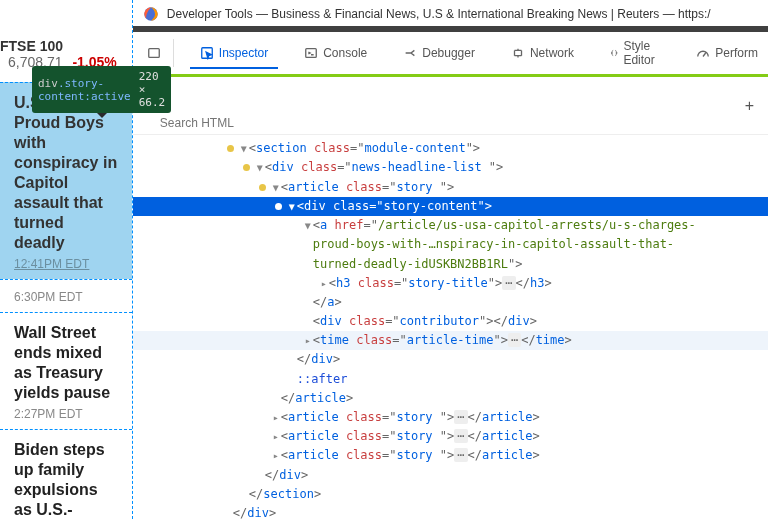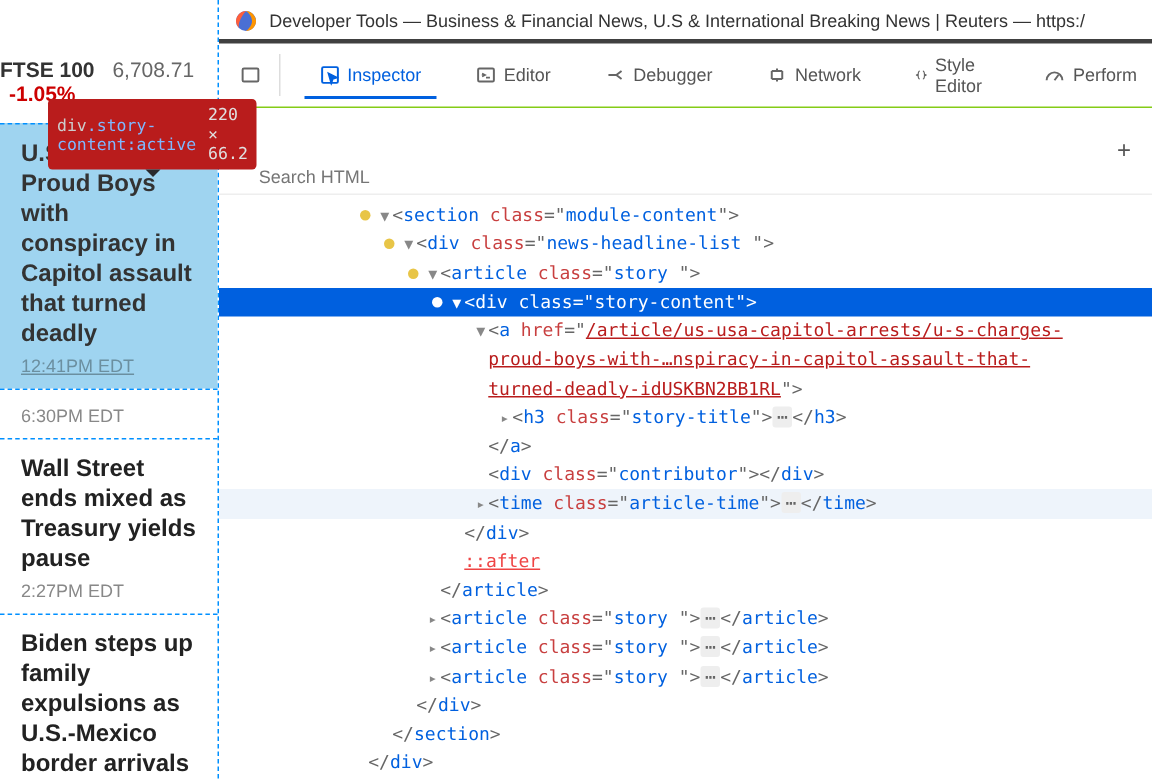--- a/index.html
+++ b/index.html
@@ -9,30 +9,30 @@
 .ticker-name { font-weight: 700; color: #333; }
 .ticker-val { color: #666; margin-left: 8px; }
 .ticker-chg { color: #c00; font-weight: 600; margin-left: 6px; }
 .stories { margin-top: 50px; }
 .story { padding: 10px 14px 8px 14px; border-top: 1px dashed #0090ff; }
 .story.hl { background: #9fd4f0; }
 .story-title { font-size: 16px; font-weight: 700; color: #222; line-height: 1.25; margin-bottom: 4px; }
 .story.hl .story-title { color: #333; }
 .story-time { font-size: 12px; color: #888; }
 .story.hl .story-time { color: #6b8fa0; text-decoration: underline; }
-.tooltip { position: absolute; top: 66px; left: 32px; background: #b91c1c; color: #ddd; border-radius: 3px; padding: 4px 6px; font-size: 11px; font-family: monospace; display: flex; align-items: center; gap: 8px; z-index: 10; }
+.tooltip { position: absolute; top: 66px; left: 32px; background: #14532d; color: #ddd; border-radius: 3px; padding: 4px 6px; font-size: 11px; font-family: monospace; display: flex; align-items: center; gap: 8px; z-index: 10; }
 .tooltip::after { content: ""; position: absolute; bottom: -5px; left: 50%; margin-left: -5px; border: 5px solid transparent; border-top-color: #2a2a2d; border-bottom: none; }
 .tt-pre { color: #ccc; }
 .tt-sel { color: #7fb8ff; }
 .tt-dim { color: #e0e0e0; }
 
 .right-panel { flex: 1; background: #fff; display: flex; flex-direction: column; }
-.titlebar { display: flex; align-items: center; padding: 6px 10px 4px 10px; font-size: 12px; color: #333; border-bottom: 3px solid #404040; }
+.titlebar { display: flex; align-items: center; padding: 6px 10px 4px 10px; font-size: 12px; color: #333; border-bottom: 6px solid #404040; }
 .ff-icon { width: 16px; height: 16px; margin-right: 8px; }
-.tabs { display: flex; align-items: center; border-bottom: 1px solid #84cc16; padding-left: 8px; gap: 16px; font-size: 12px; color: #555; }
+.tabs { display: flex; align-items: center; border-bottom: 3px solid #84cc16; padding-left: 8px; gap: 16px; font-size: 12px; color: #555; }
 .tab { display: flex; align-items: center; gap: 5px; padding: 7px 10px; cursor: pointer; }
 .tab.first { border-right: 1px solid #ddd; padding: 7px 12px 7px 6px; }
 .tab.active { color: #0060df; border-bottom: 2px solid #0060df; margin-bottom: -1px; }
 .tab svg { width: 14px; height: 14px; }
 .tab.active svg { stroke: #0060df; fill: none; }
 .searchbar { display: flex; align-items: center; padding: 4px 8px; border-bottom: 1px solid #eee; font-size: 12px; color: #888; }
 .searchbar svg { width: 13px; height: 13px; margin-right: 6px; }
 .search-input { flex: 1; border: none; outline: none; font-size: 12px; color: #333; background: transparent; margin-top: 35px; }
 .plus-btn { font-size: 16px; color: #555; padding: 0 6px; cursor: pointer; }
 
@@ -41,22 +41,22 @@
 .gutter { display: inline-block; width: 16px; text-align: center; vertical-align: middle; }
 .dot { width: 7px; height: 7px; border-radius: 50%; display: inline-block; }
 .dot.y { background: #e8c547; }
 .dot.b { background: #5aa7e8; }
 .arrow { display: inline-block; width: 10px; font-size: 10px; color: #888; text-align: center; cursor: pointer; }
 .tag { color: #0060df; }
 .attr-n { color: #c83f3f; }
 .attr-v { color: #0060df; }
 .punct { color: #666; }
 .ellips { background: #eee; border-radius: 2px; padding: 0 3px; color: #666; }
-.url { color: #b91c1c; text-decoration: underline; }
-.pseudo { color: #ef4444; text-decoration: underline; }
+.url { color: #4d7c0f; }
+.pseudo { color: #1d4ed8; }
 .sel-row { background: #0060df; }
 .sel-row .tag, .sel-row .attr-n, .sel-row .attr-v, .sel-row .punct, .sel-row .arrow, .sel-row .gutter { color: #fff; }
 .sel-row .dot.b { background: #fff; }
 .hov-row { background: #eef4fb; }
 .i1 { padding-left: 90px; }
 .i2 { padding-left: 106px; }
 .i3 { padding-left: 122px; }
 .i4 { padding-left: 138px; }
 .i5 { padding-left: 154px; }
 .i6 { padding-left: 170px; }
@@ -113,21 +113,21 @@
           <rect x="2" y="2" width="12" height="12" rx="1"></rect>
           <path d="M7 7 L13 10 L10 11 L9 14 Z" fill="#0060df"></path>
         </svg>
       <span>Inspector</span>
     </div>
     <div class="tab">
       <svg viewBox="0 0 16 16" stroke="#666" fill="none" stroke-width="1.5">
           <rect x="2" y="3" width="12" height="10" rx="1"></rect>
           <path d="M5 7 L7 8 L5 9 M8 10 L11 10"></path>
         </svg>
-      <span>Editor</span>
+      <span>Console</span>
     </div>
     <div class="tab">
       <svg viewBox="0 0 16 16" stroke="#666" fill="none" stroke-width="1.5">
           <path d="M3 8 L9 8 L13 5 M13 11 L9 8"></path>
         </svg>
       <span>Debugger</span>
     </div>
     <div class="tab">
       <svg viewBox="0 0 16 16" stroke="#666" fill="none" stroke-width="1.5">
           <path d="M4 5 L12 5 M4 5 L4 11 M12 5 L12 11 M4 11 L12 11 M8 3 L8 5 M8 11 L8 13"></path>

